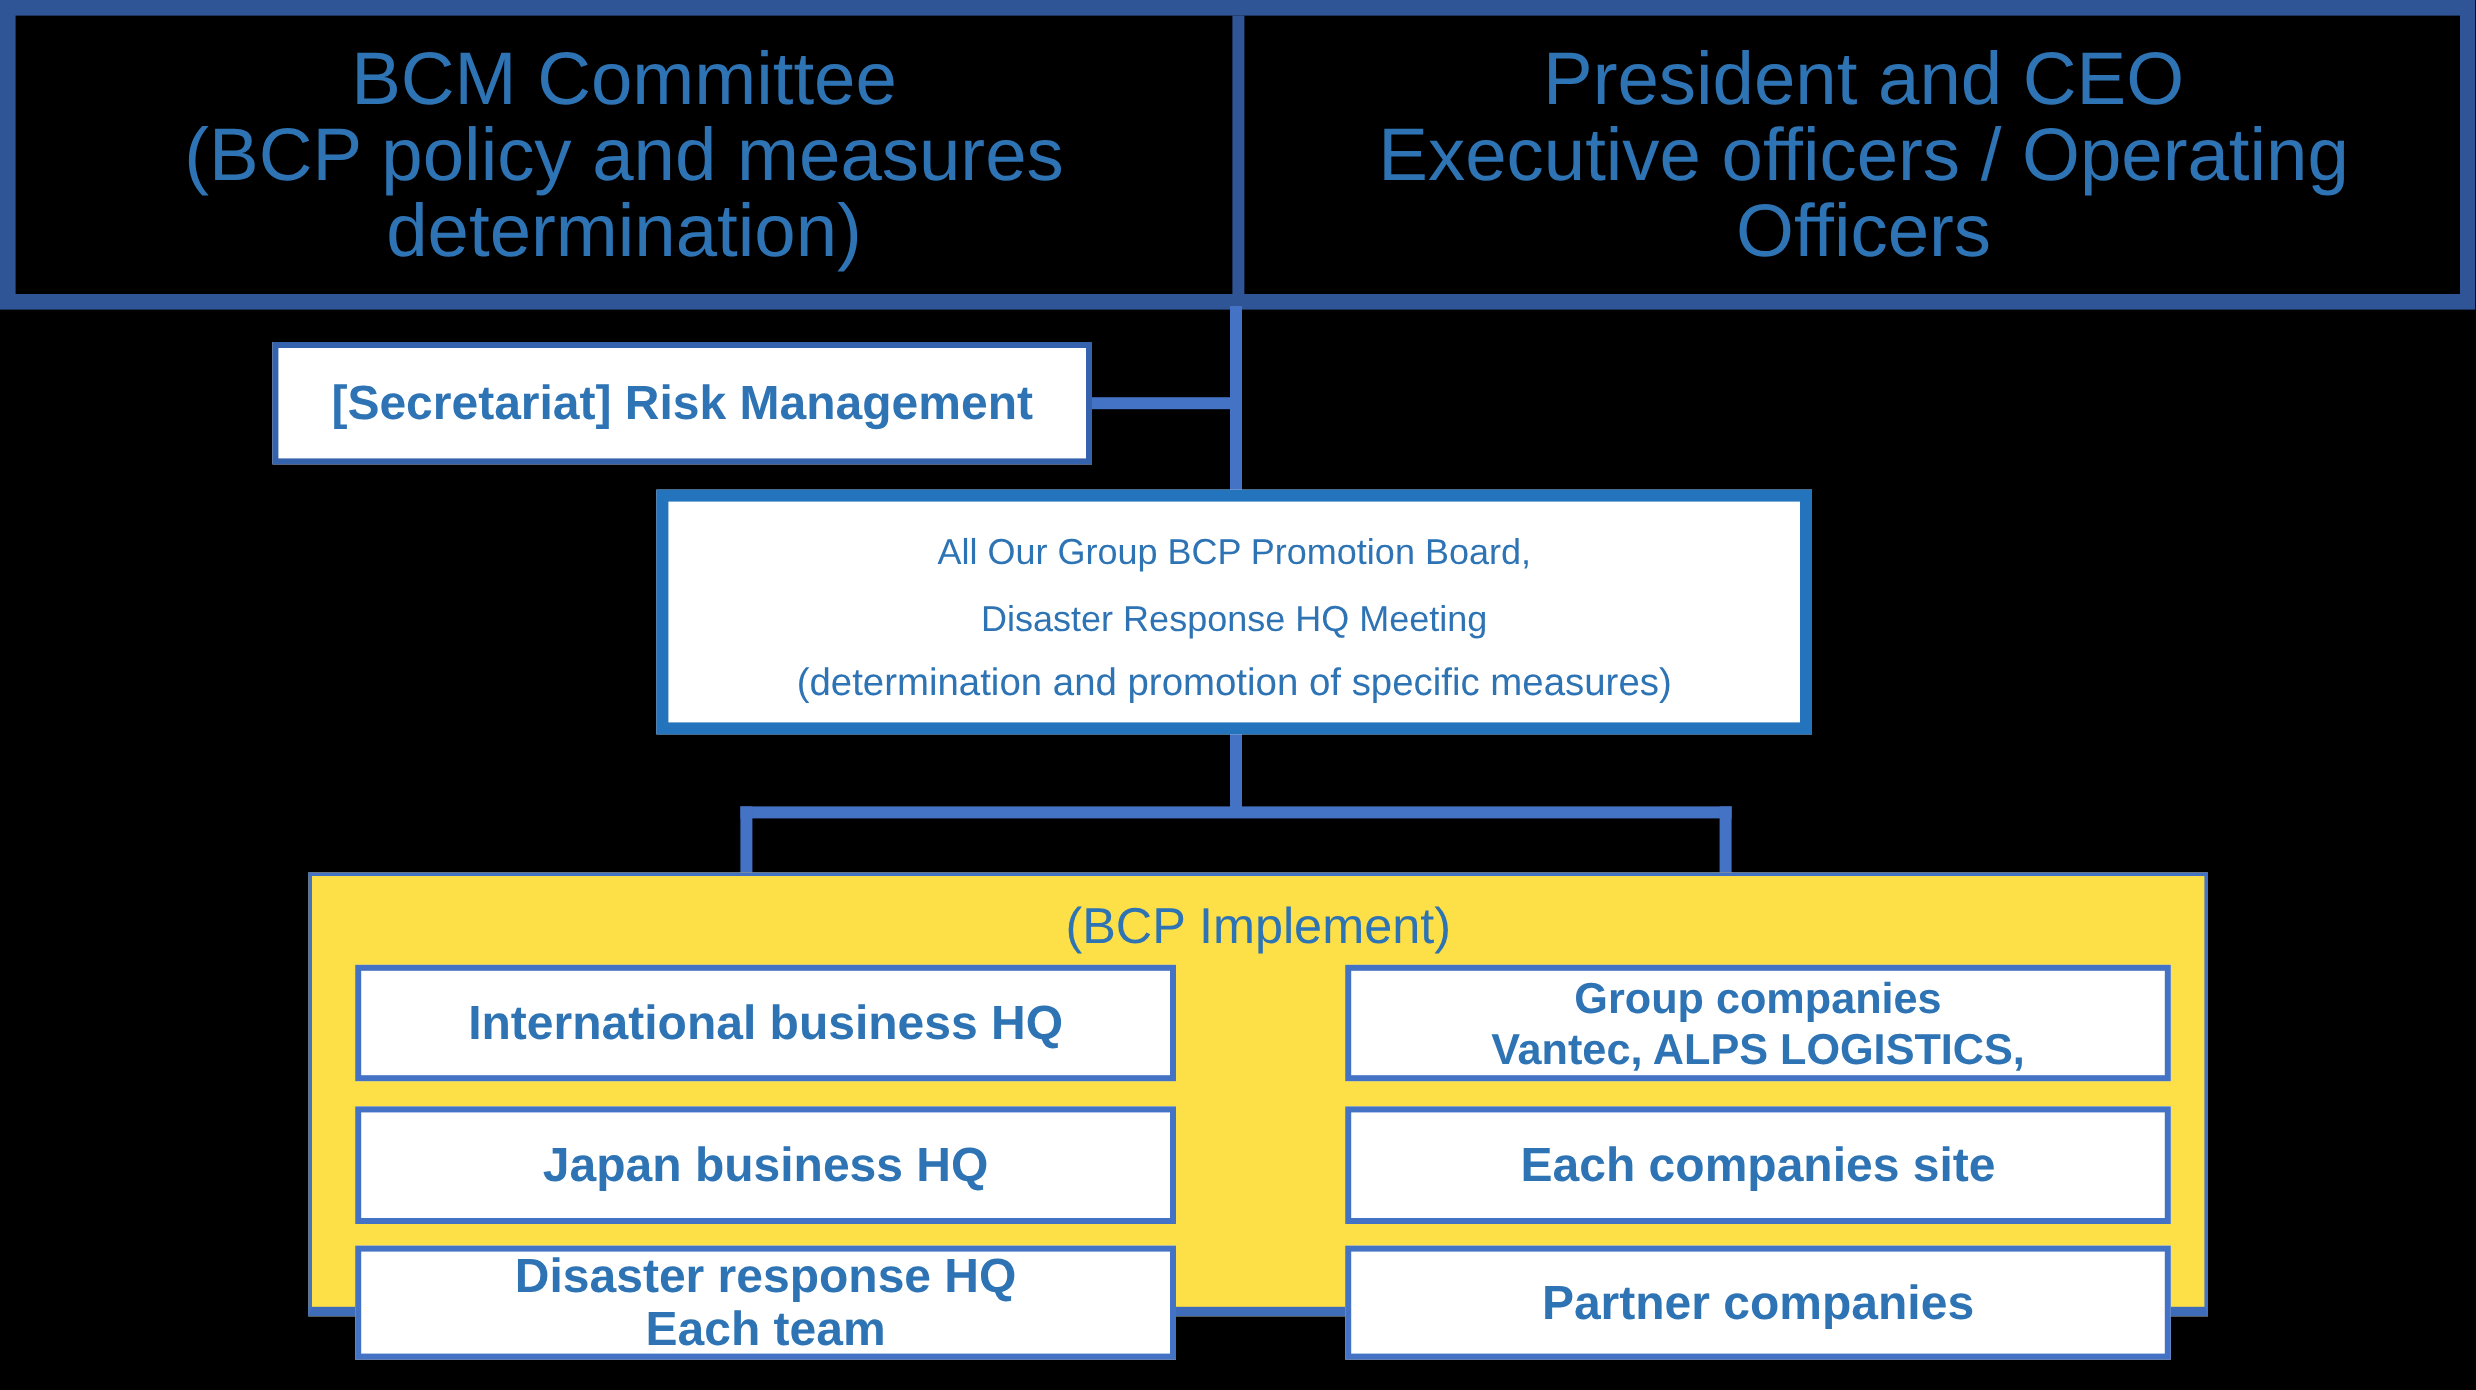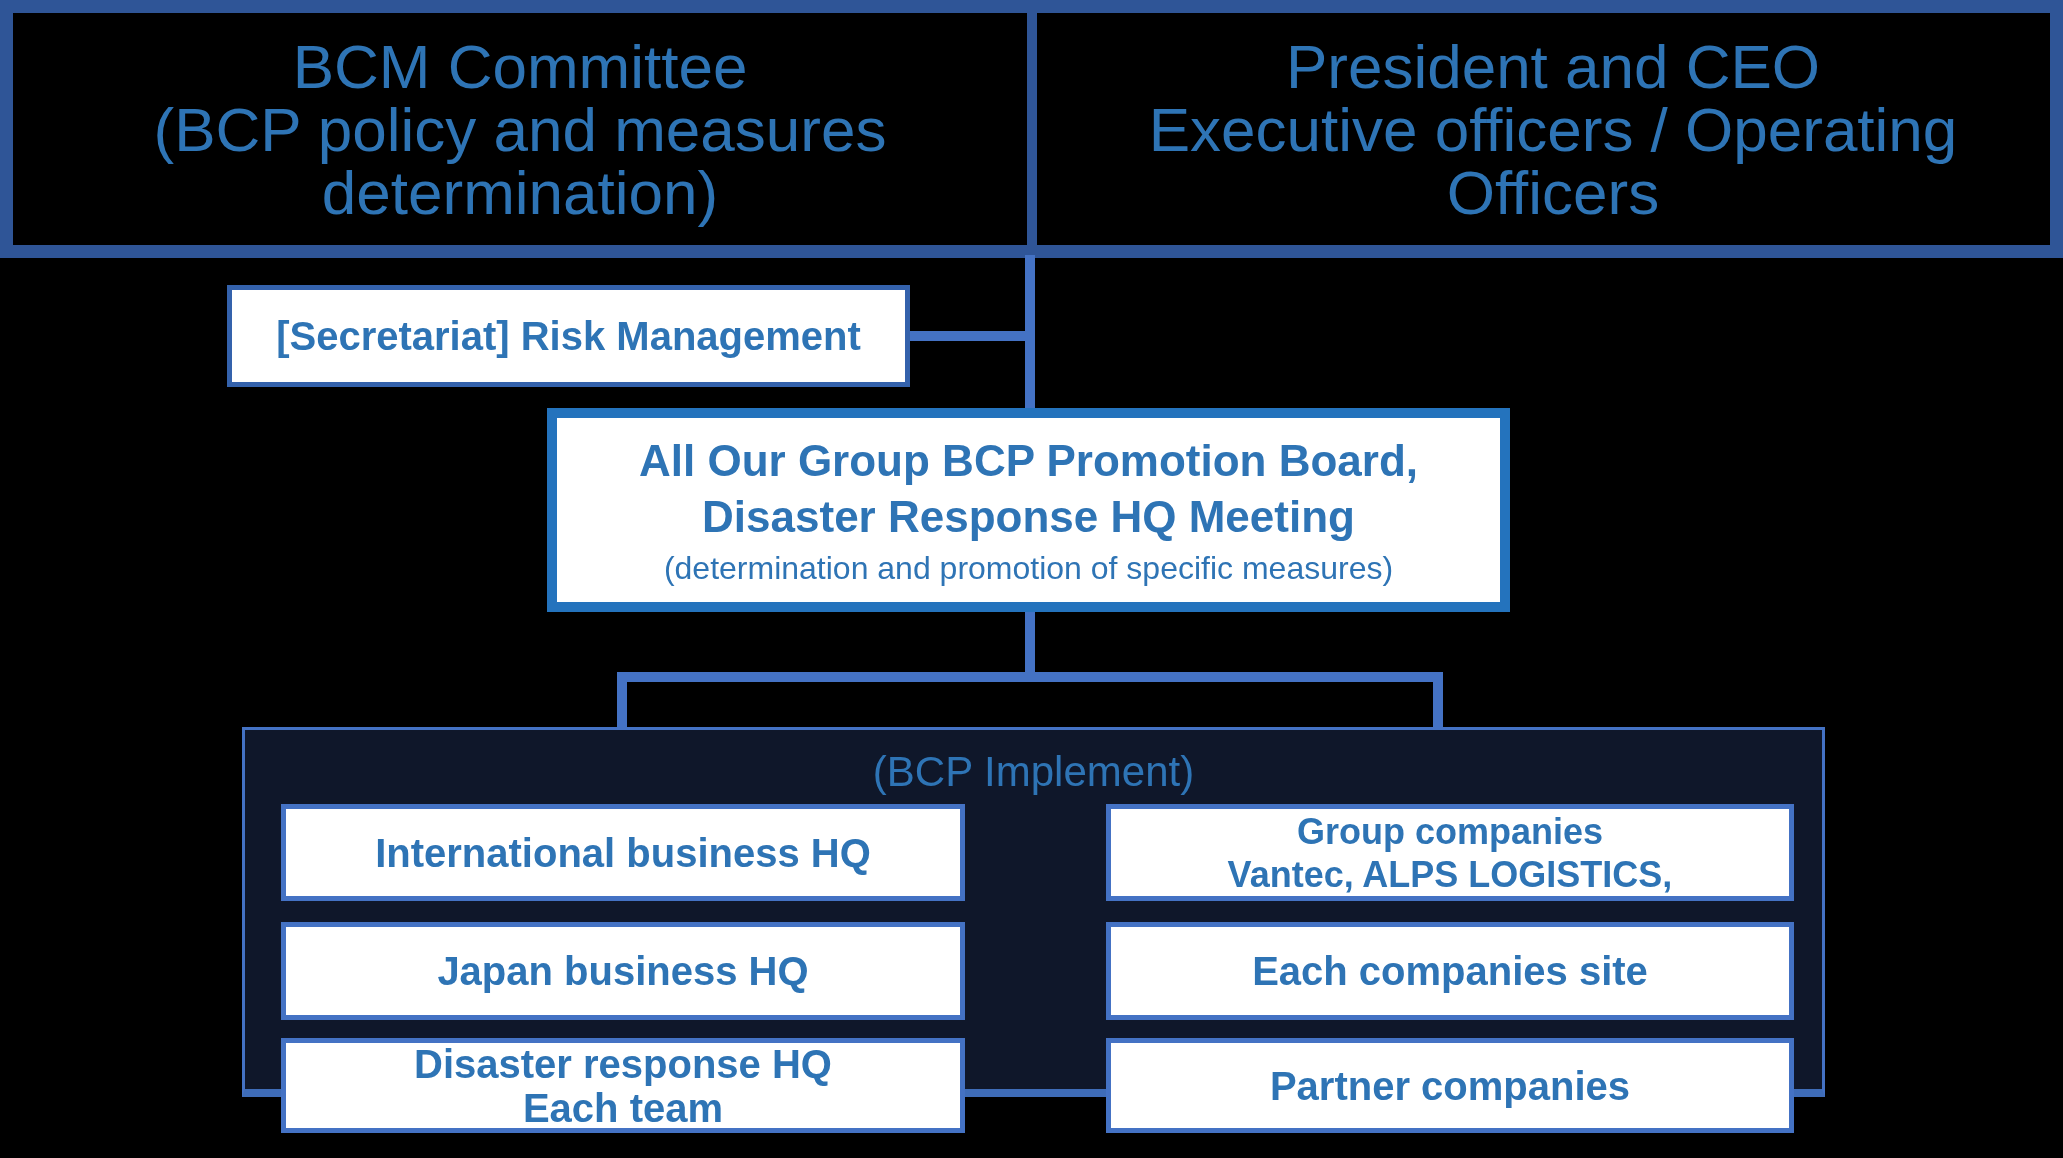--- a/index.html
+++ b/index.html
@@ -22,44 +22,44 @@
   }
   .cell-left{left:0;width:1014px;text-align:center;}
   .cell-right{left:1024px;width:1002px;text-align:center;padding-left:30px;box-sizing:border-box;}
   .top-divider{
     position:absolute;left:1014px;top:0;width:10px;height:232px;background:#2F5597;
   }
   
   .secretariat-box{
     position:absolute;left:227px;top:285px;width:683px;height:102px;
     box-sizing:border-box;border:5px solid #3462AC;background:#fff;
-    display:flex;flex-direction:column;justify-content:center;
-    text-align:center;color:#2E74B5;font-weight:bold;font-size:40px;line-height:47px;
+    display:flex;flex-direction:row;justify-content:center;
+    text-align:center;color:#2E74B5;font-weight:bold;font-size:40px;line-height:47px;align-items:center;
   }
   
   .connector{position:absolute;background:#4472C4;}
   .c-top-v{left:1025px;top:255px;width:10px;height:155px;}
   .c-sec-h{left:908px;top:331px;width:122px;height:10px;}
   .c-mid-v{left:1025px;top:610px;width:10px;height:66px;}
   .c-bracket-h{left:617px;top:672px;width:826px;height:10px;}
   .c-drop-l{left:617px;top:672px;width:10px;height:57px;}
   .c-drop-r{left:1433px;top:672px;width:10px;height:57px;}
   
   .promotion-board{
     position:absolute;left:547px;top:408px;width:963px;height:204px;
     box-sizing:border-box;border:10px solid #2473BD;background:#fff;
     display:flex;flex-direction:column;justify-content:center;align-items:center;
     text-align:center;color:#2E74B5;
   }
-  .promotion-board .title{font-weight:bold;font-size:44px;line-height:56px;}
+  .promotion-board .title{font-weight:normal;font-size:30px;line-height:56px;}
   .promotion-board .caption{font-size:32px;line-height:38px;margin-top:4px;}
   
   .implement-panel{
-    position:absolute;left:242px;top:727px;width:1583px;height:370px;
-    box-sizing:border-box;background:#0f172a;
+    position:absolute;left:257px;top:727px;width:1583px;height:370px;
+    box-sizing:border-box;background:#fde047;
     border:3px solid #4472C4;border-bottom:8px solid #3E6CB8;
   }
   .implement-title{
     position:absolute;left:0;top:18px;width:100%;
     text-align:center;color:#2E74B5;font-size:42px;line-height:48px;
   }
   .org-box{
     position:absolute;box-sizing:border-box;
     border:5px solid #4472C4;background:#fff;
     display:flex;flex-direction:column;justify-content:center;align-items:center;

